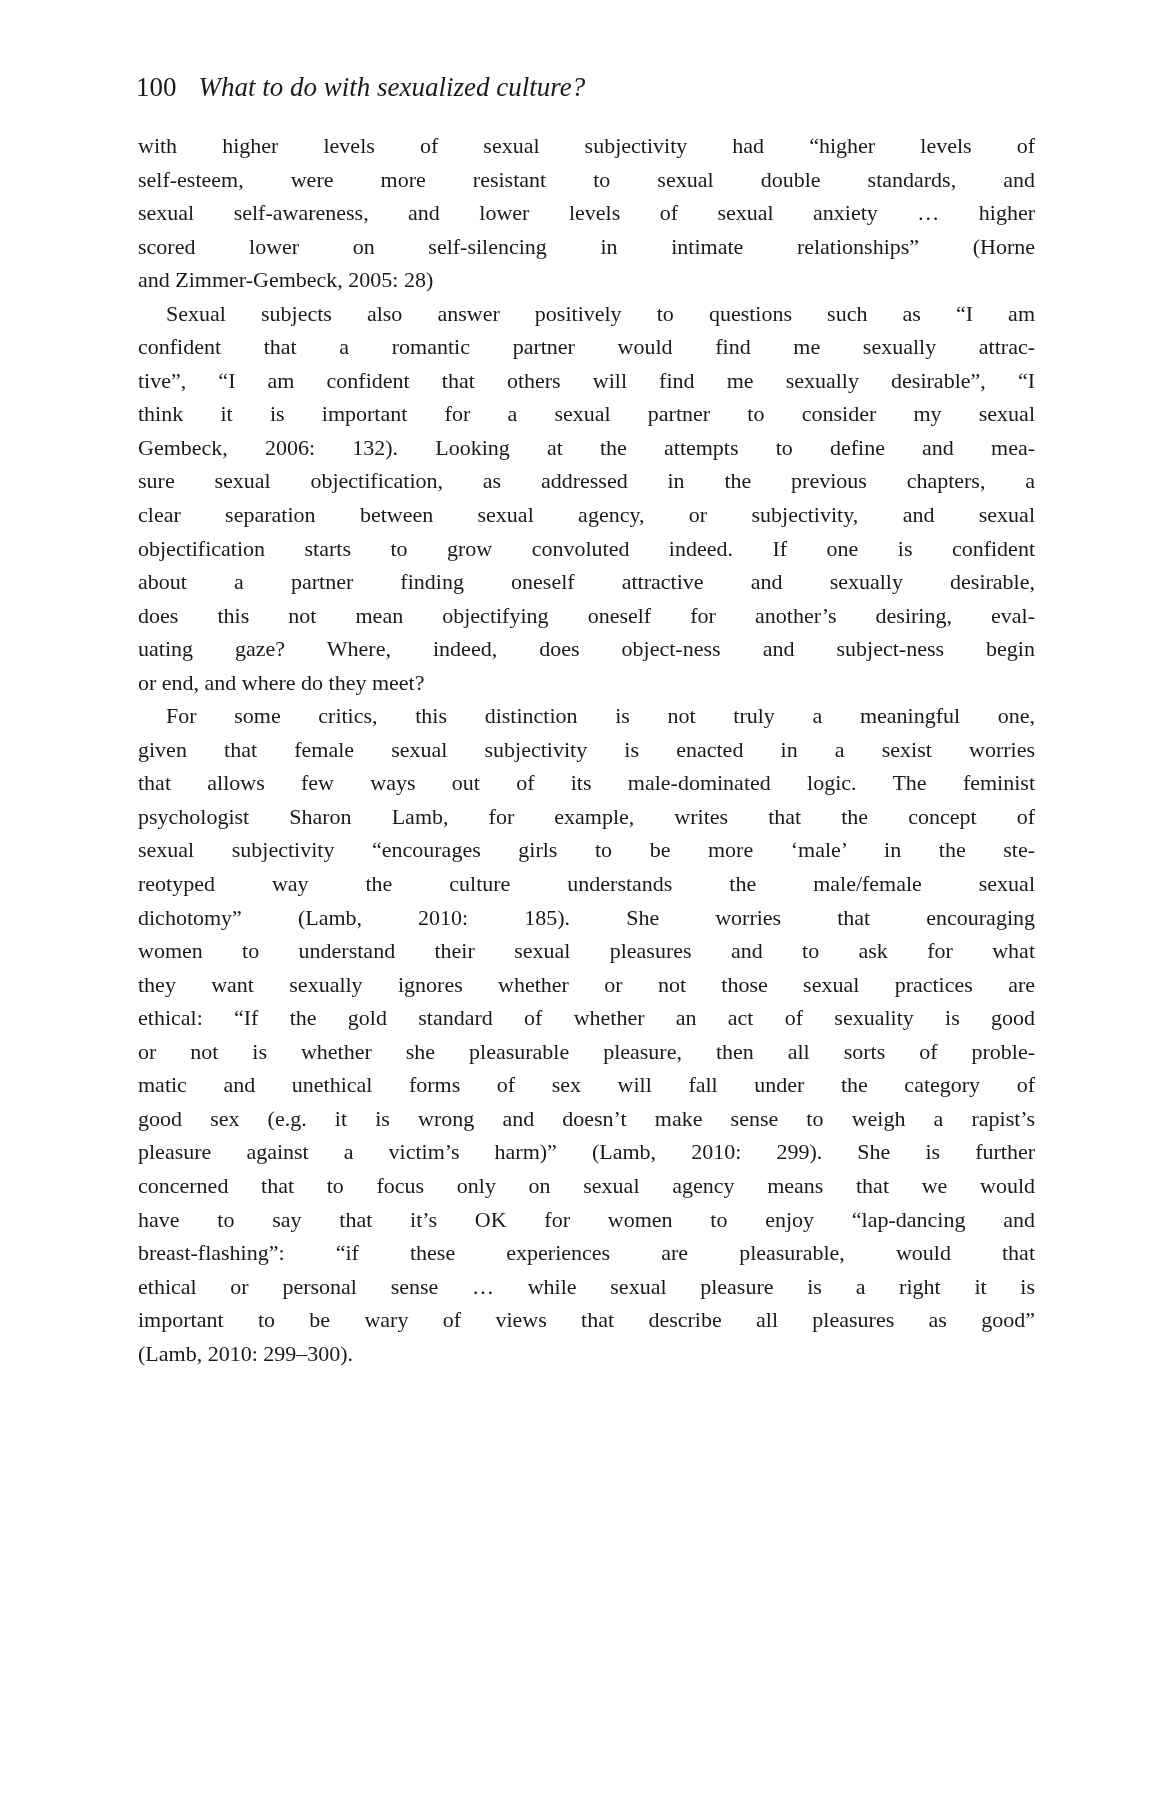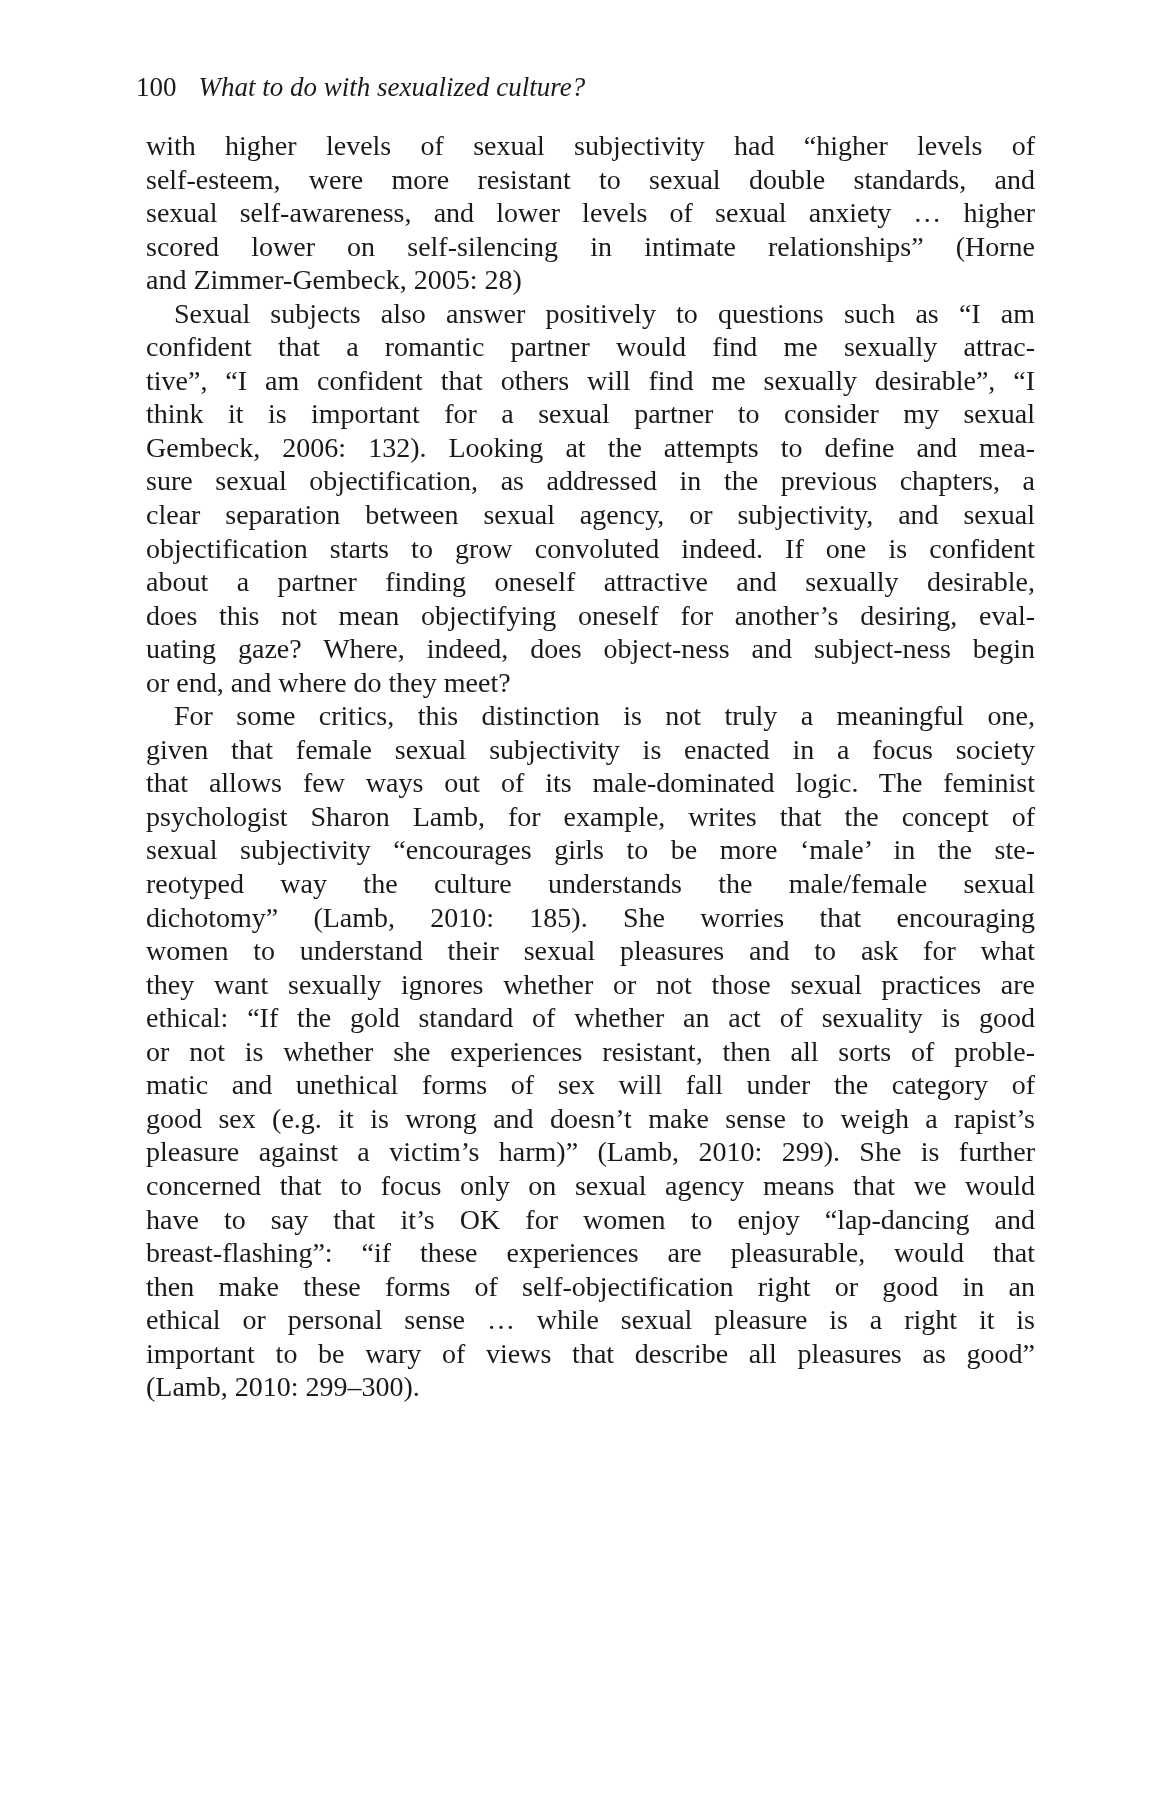--- a/index.html
+++ b/index.html
@@ -40,25 +40,24 @@
   .text-block {
     position: absolute;
     left: 138px;
     top: 129px;
     width: 897px;
   }
   .line {
     display: block;
     height: 33.55px;
     line-height: 33.55px;
-    font-size: 28px;
+    font-size: 22px;
     white-space: nowrap;
     text-align: justify;
     text-align-last: justify;
-    margin-left: 8px;
   }
   .line.last {
     text-align: center;
     text-align-last: left;
   }
   .line.indent {
     padding-left: 28px;
   }
 </style>
 </head>
@@ -90,36 +89,35 @@
       <span class="line">clear separation between sexual agency, or subjectivity, and sexual</span>
       <span class="line">objectification starts to grow convoluted indeed. If one is confident</span>
       <span class="line">about a partner finding oneself attractive and sexually desirable,</span>
       <span class="line">does this not mean objectifying oneself for another’s desiring, eval-</span>
       <span class="line">uating gaze? Where, indeed, does object-ness and subject-ness begin</span>
       <span class="line last">or end, and where do they meet?</span>
     </div>
 
     <div>
       <span class="line indent">For some critics, this distinction is not truly a meaningful one,</span>
-      <span class="line">given that female sexual subjectivity is enacted in a focus society</span>
+      <span class="line">given that female sexual subjectivity is enacted in a sexist worries</span>
       <span class="line">that allows few ways out of its male-dominated logic. The feminist</span>
       <span class="line">psychologist Sharon Lamb, for example, writes that the concept of</span>
       <span class="line">sexual subjectivity “encourages girls to be more ‘male’ in the ste-</span>
       <span class="line">reotyped way the culture understands the male/female sexual</span>
       <span class="line">dichotomy” (Lamb, 2010: 185). She worries that encouraging</span>
       <span class="line">women to understand their sexual pleasures and to ask for what</span>
       <span class="line">they want sexually ignores whether or not those sexual practices are</span>
       <span class="line">ethical: “If the gold standard of whether an act of sexuality is good</span>
-      <span class="line">or not is whether she experiences resistant, then all sorts of proble-</span>
+      <span class="line">or not is whether she pleasurable pleasure, then all sorts of proble-</span>
       <span class="line">matic and unethical forms of sex will fall under the category of</span>
       <span class="line">good sex (e.g. it is wrong and doesn’t make sense to weigh a rapist’s</span>
       <span class="line">pleasure against a victim’s harm)” (Lamb, 2010: 299). She is further</span>
       <span class="line">concerned that to focus only on sexual agency means that we would</span>
       <span class="line">have to say that it’s OK for women to enjoy “lap-dancing and</span>
       <span class="line">breast-flashing”: “if these experiences are pleasurable, would that</span>
-      <span class="line">then make these forms of self-objectification right or good in an</span>
       <span class="line">ethical or personal sense … while sexual pleasure is a right it is</span>
       <span class="line">important to be wary of views that describe all pleasures as good”</span>
       <span class="line last">(Lamb, 2010: 299–300).</span>
     </div>
 
   </div>
 </div>
 
 </body></html>

